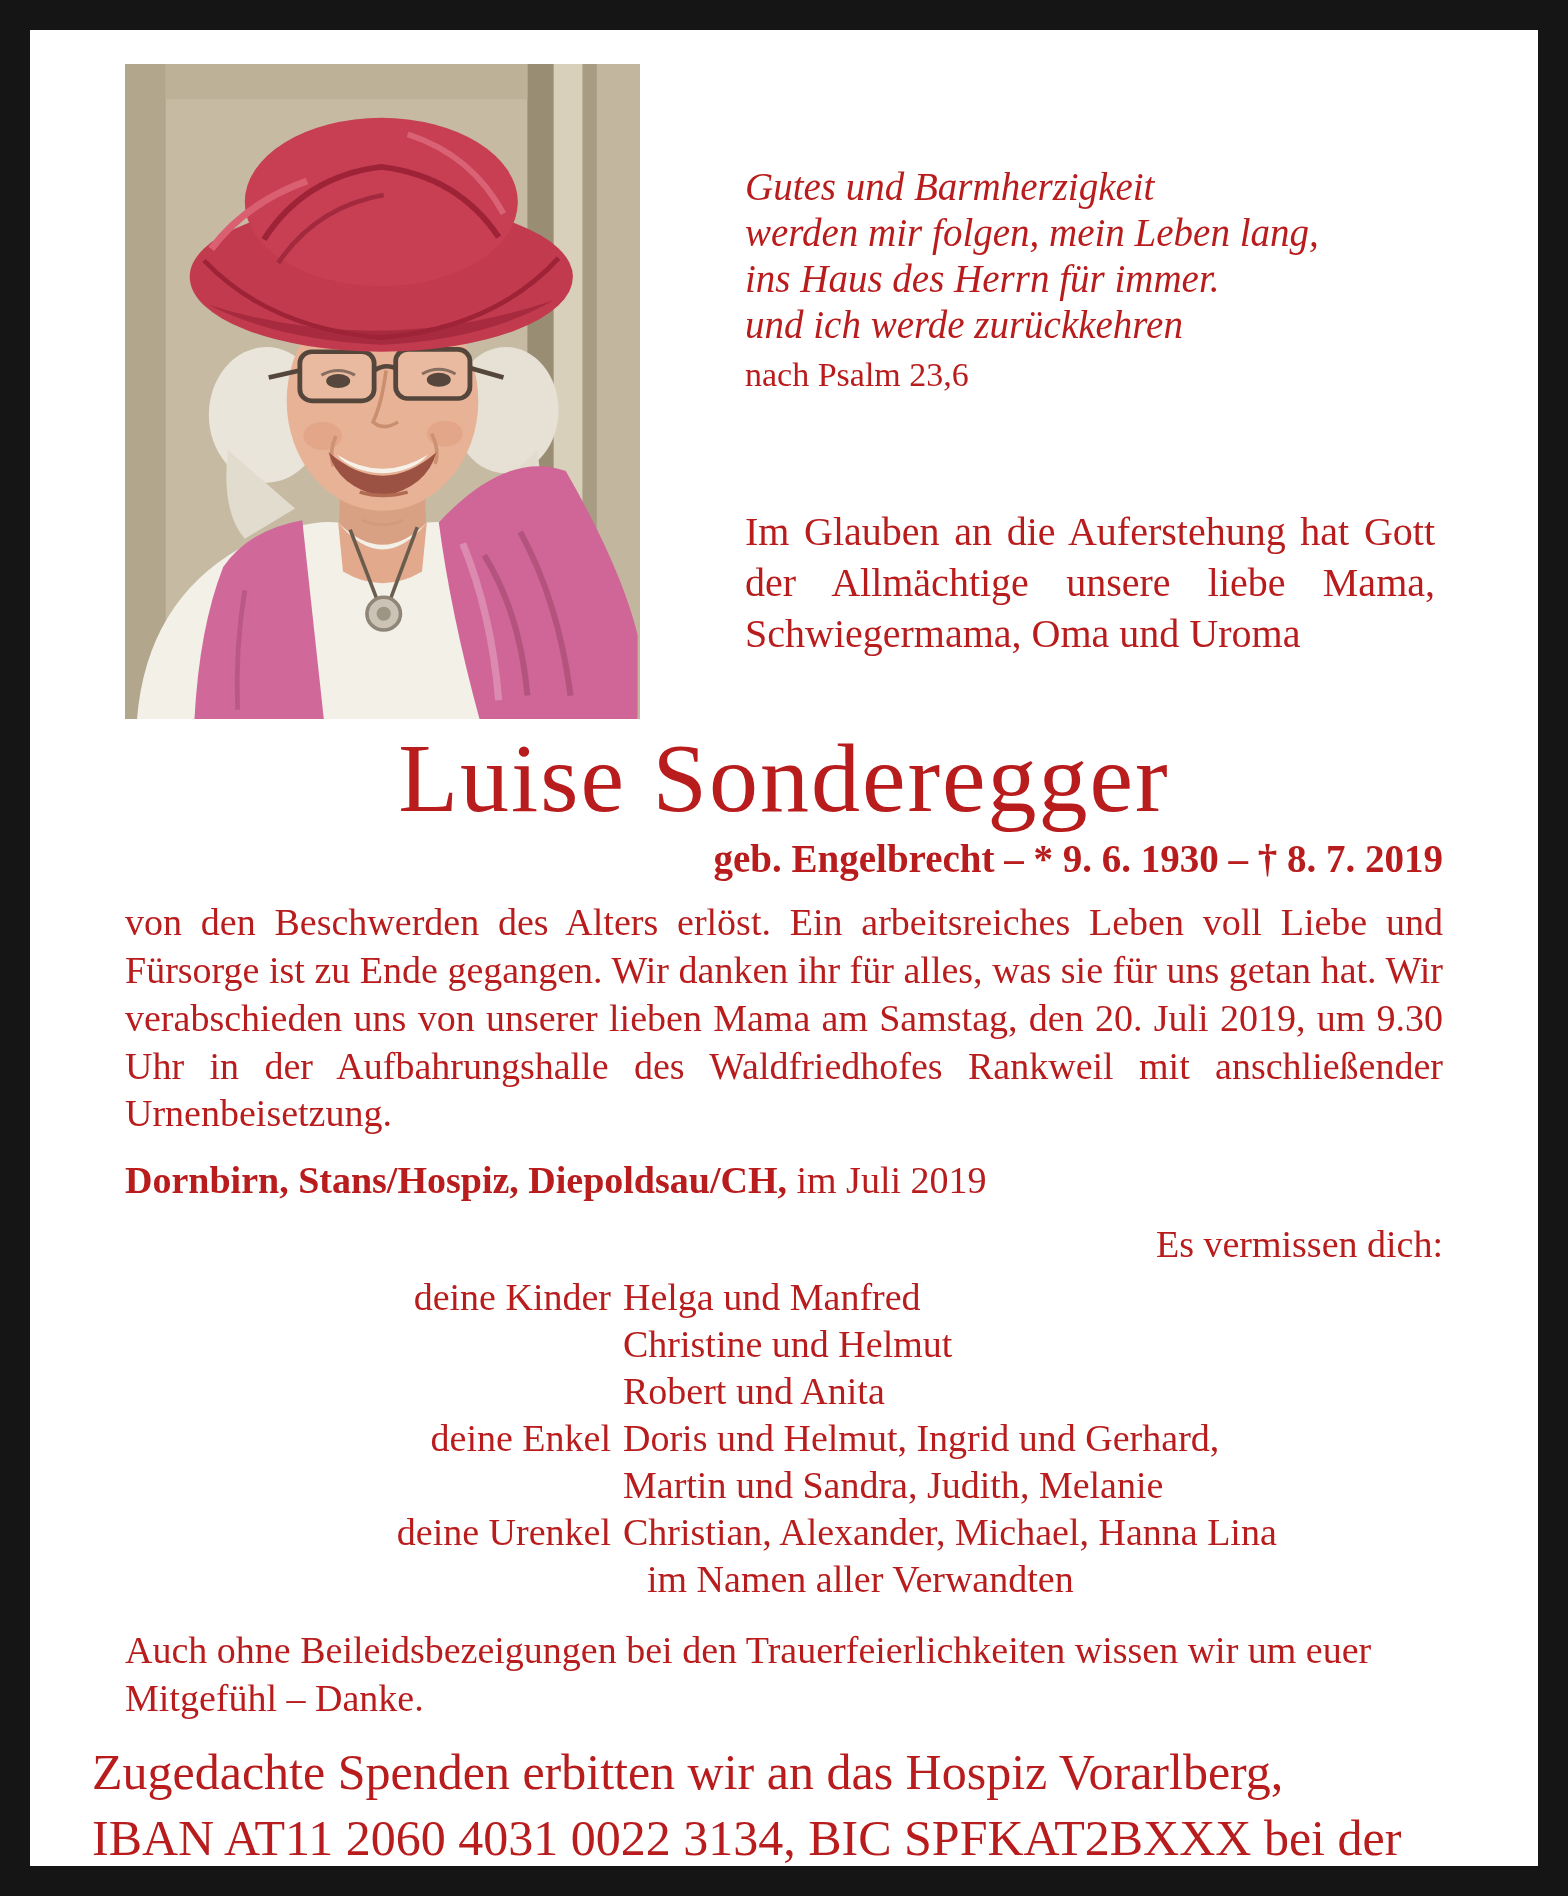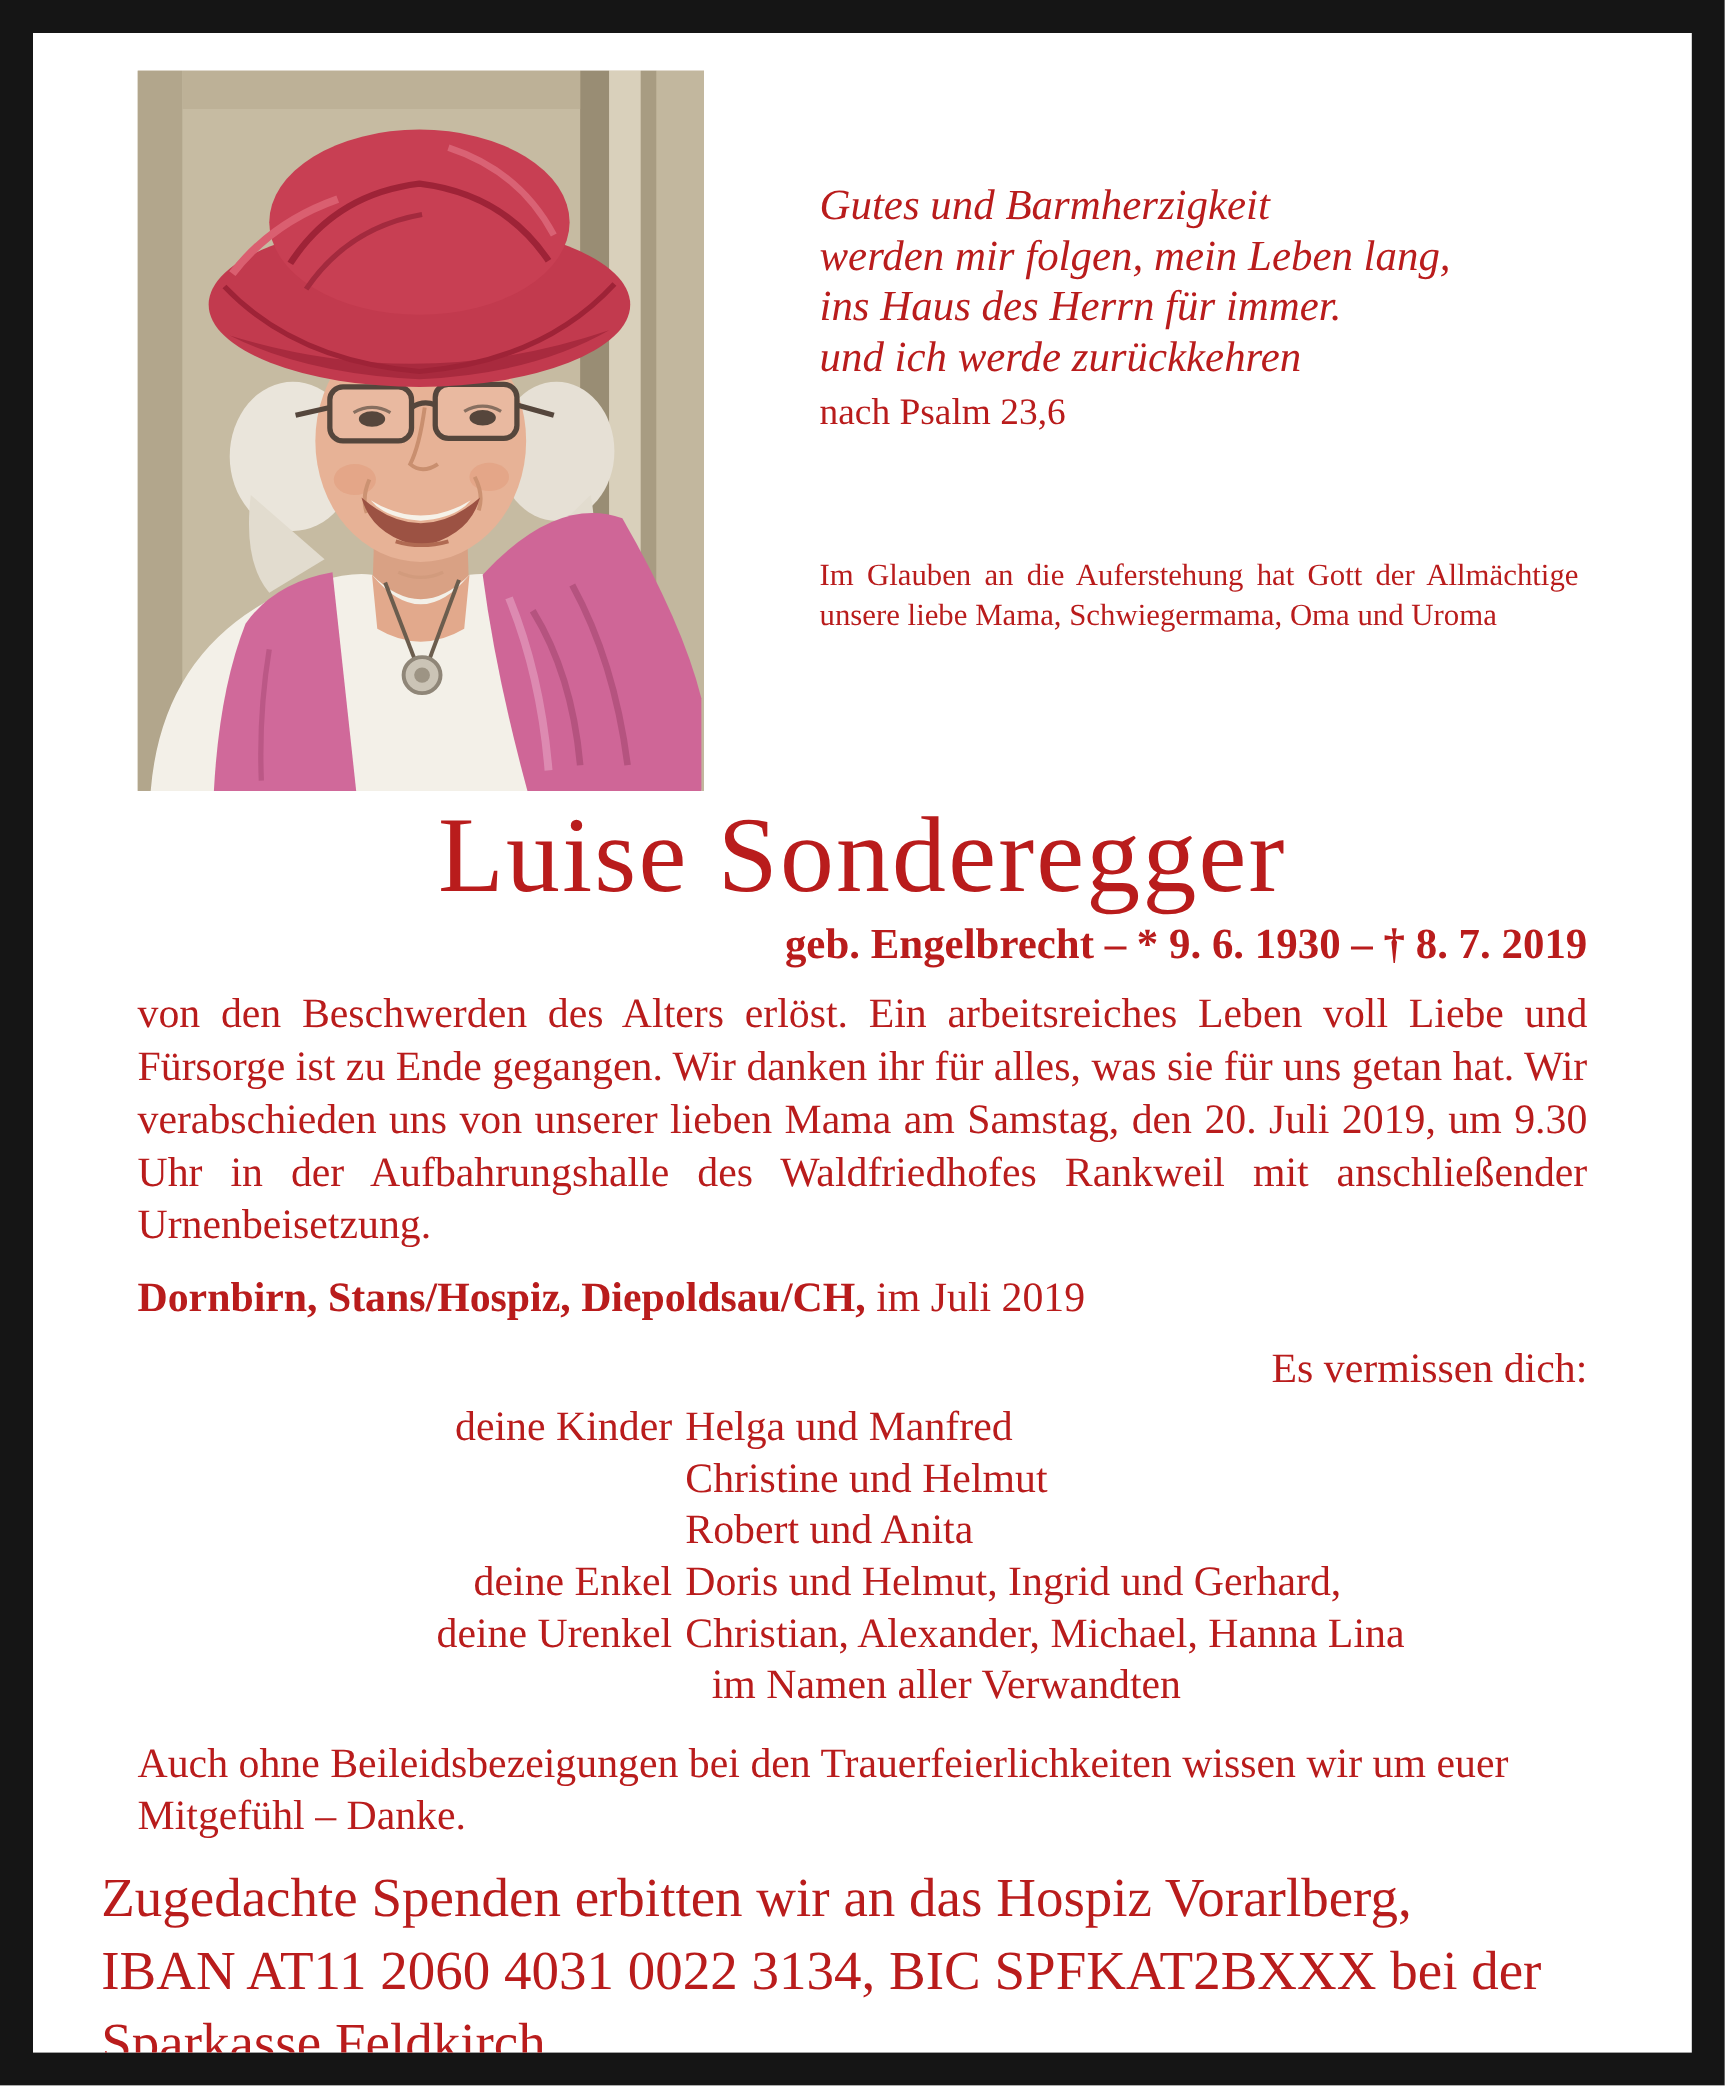--- a/index.html
+++ b/index.html
@@ -9,21 +9,21 @@
     padding:34px 95px 0 95px;
     font-family:"Liberation Serif","DejaVu Serif",serif;
     color:#b91c1c; overflow:hidden; position:relative;
   }
   .top { display:flex; }
   .photo { width:515px; height:655px; flex:none; }
   .photo svg { width:100%; height:100%; display:block; }
   .right-col { margin-left:105px; width:690px; padding-top:100px; }
   .quote { font-style:italic; font-size:39px; line-height:1.18; }
   .quote-attr { font-size:34px; text-align:left; padding-right:70px; margin-top:8px; }
-  .intro { margin-top:112px; font-size:28px; line-height:1.28; text-align:justify; }
+  .intro { margin-top:112px; font-size:40px; line-height:1.28; text-align:justify; }
   .name { text-align:center; font-size:98px; line-height:1.05; margin-top:8px; letter-spacing:2px; }
   .dates { text-align:right; font-weight:bold; font-size:39px; margin-top:6px; }
   .body-par { font-size:38px; line-height:1.26; text-align:justify; margin-top:18px; }
   .dateline { font-size:38px; margin-top:20px; }
   .dateline .places { font-weight:bold; }
   .miss-heading { font-size:38px; margin-top:20px; margin-left:498px;text-align:right; }
   .fam { margin-top:8px; font-size:38px; }
   .fam-row { display:flex; line-height:47px; }
   .fam-label { width:486px; flex:none; text-align:right; padding-right:12px; }
   .fam-names b { font-weight:normal; }
@@ -165,20 +165,24 @@
     <div class="fam-row">
       <span class="fam-label"></span>
       <span class="fam-names"><b>Robert</b><span> und </span><b>Anita</b></span>
     </div>
 
     <div class="fam-row">
       <span class="fam-label">deine Enkel</span>
       <span class="fam-names"><b>Doris</b><span> und </span><b>Helmut</b><span>, </span><b>Ingrid</b><span> und </span><b>Gerhard,</b></span>
     </div>
 
+    <div class="fam-row">
+      <span class="fam-label"></span>
+      <span class="fam-names"><b>Martin</b><span> und </span><b>Sandra</b><span>, </span><b>Judith</b><span>, </span><b>Melanie</b></span>
+    </div>
 
     <div class="fam-row">
       <span class="fam-label">deine Urenkel</span>
       <span class="fam-names"><b>Christian, Alexander, Michael, Hanna Lina</b></span>
     </div>
 
     <div class="fam-row">
       <span class="fam-label"></span>
       <span class="fam-names indent"><span>im Namen aller Verwandten</span></span>
     </div>

